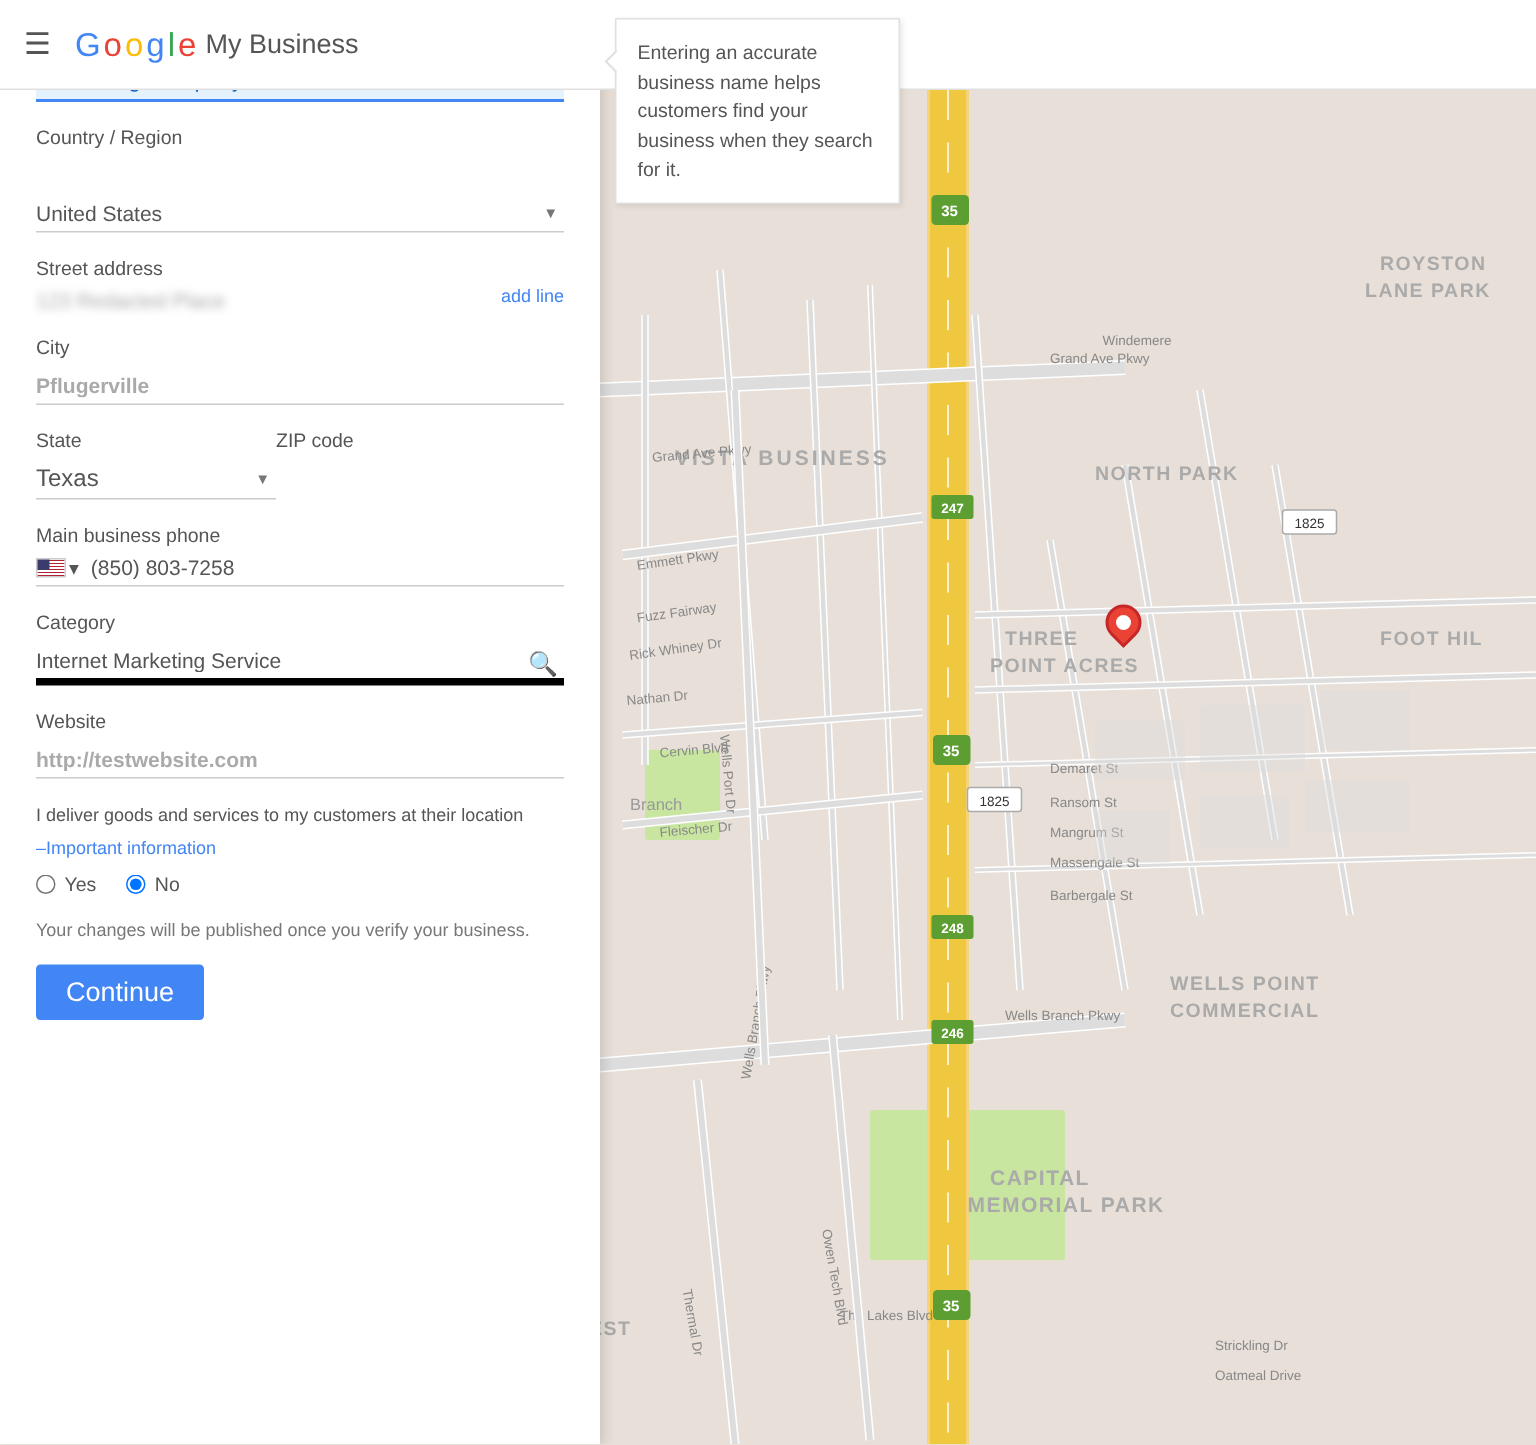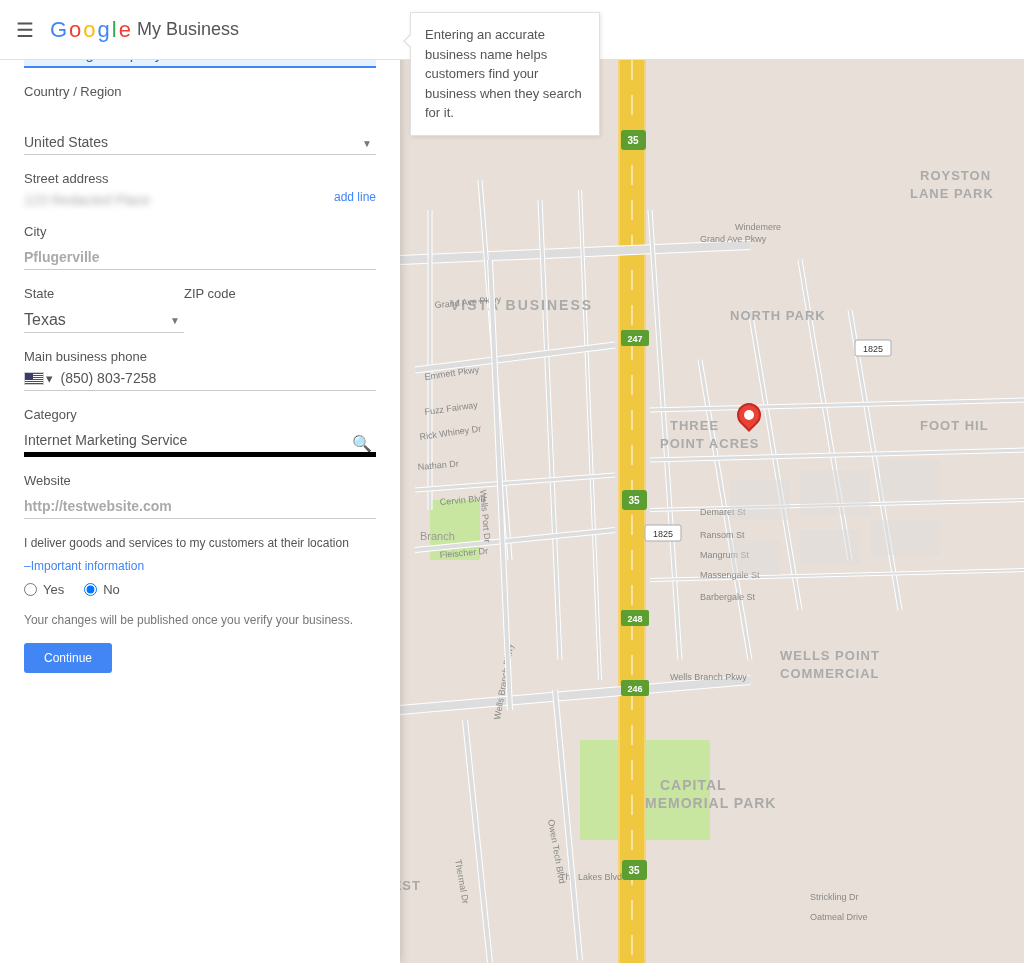--- a/index.html
+++ b/index.html
@@ -277,21 +277,21 @@
       font-size: 12px;
       color: #777;
       margin-bottom: 16px;
     }
 
     .continue-btn {
       background: #4285F4;
       color: #fff;
       border: none;
       padding: 8px 20px;
-      font-size: 12px;
+      font-size: 18px;
       border-radius: 3px;
       cursor: pointer;
     }
 
     
     .tooltip-box {
       position: absolute;
       top: 12px;
       left: 410px;
       background: #fff;

